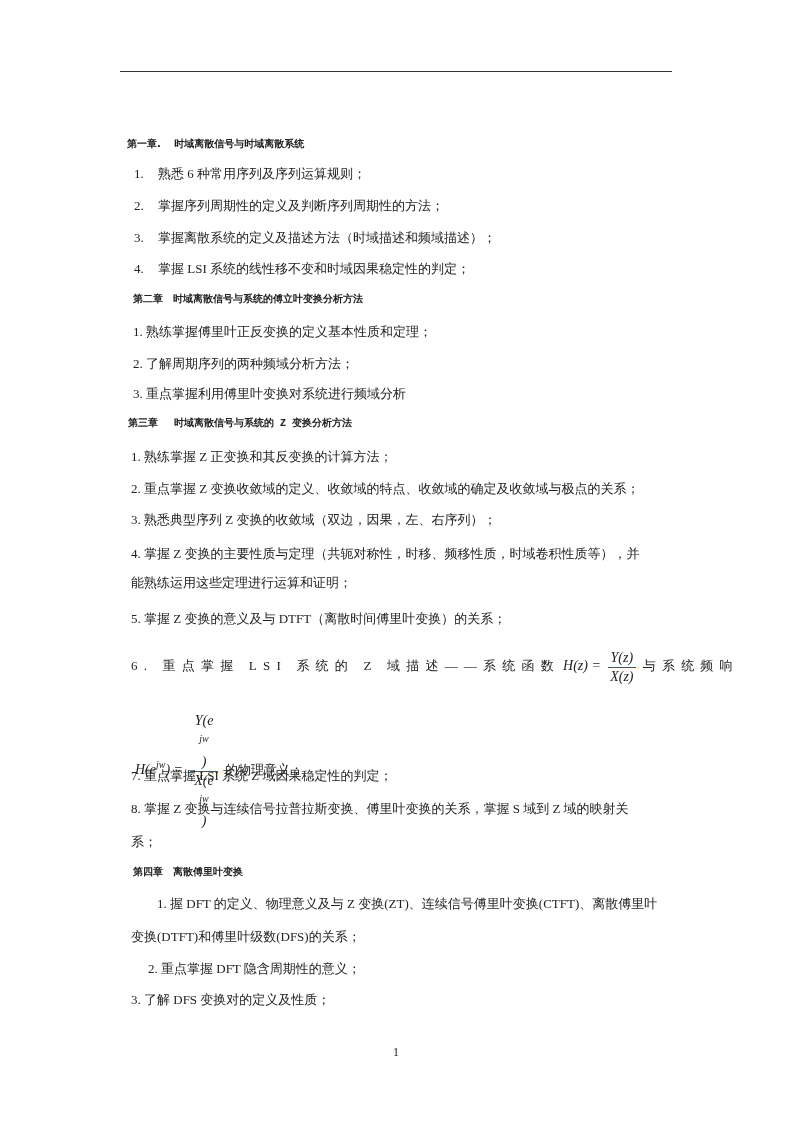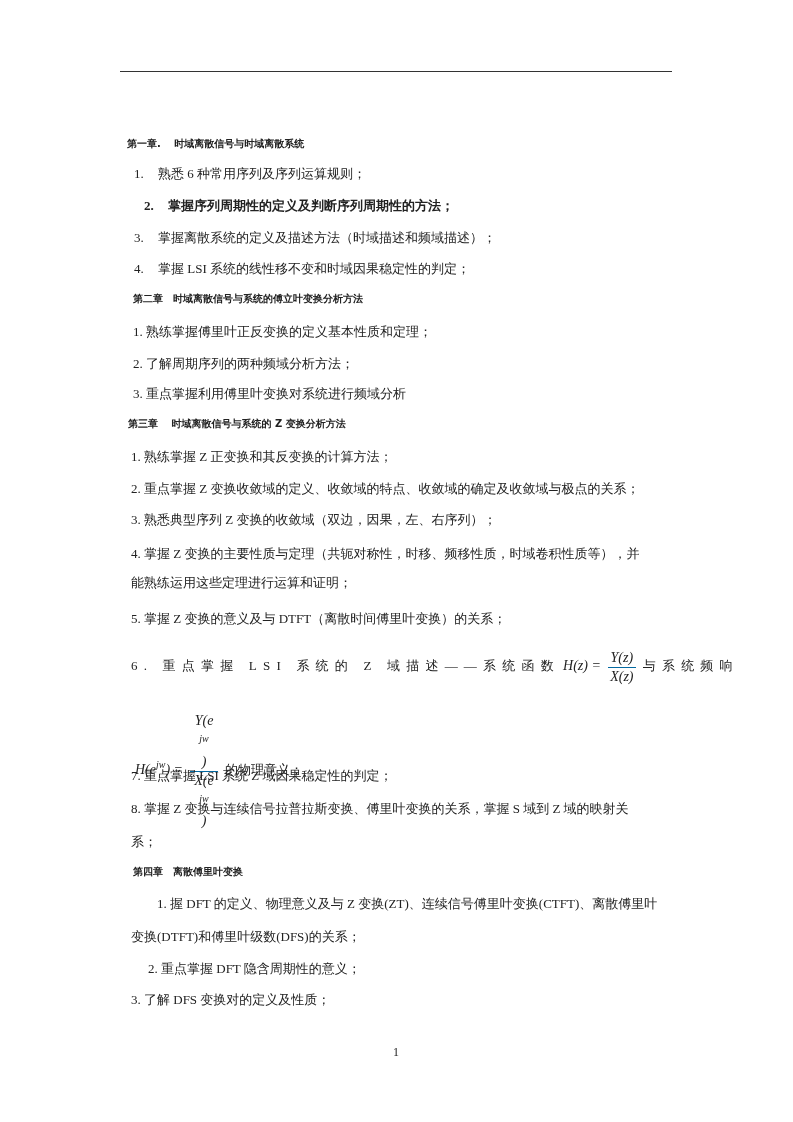--- a/index.html
+++ b/index.html
@@ -18,30 +18,30 @@
   sup { font-size:10px; }
   .page-num { position:absolute; top:1045px; left:393px; font-size:12px; }
 </style>
 </head>
 <body>
 
 <div class="hr"></div>
 
 <div class="line h" style="top:136px;left:127px;">第一章.　 时域离散信号与时域离散系统</div>
 <div class="line" style="top:166px;left:134px;"><span class="num n1">1.</span><span>熟悉 6 种常用序列及序列运算规则；</span></div>
-<div class="line" style="top:198px;left:144px;font-weight:bold;"><span class="num n1">2.</span><span>掌握序列周期性的定义及判断序列周期性的方法；</span></div>
+<div class="line" style="top:198px;left:134px;"><span class="num n1">2.</span><span>掌握序列周期性的定义及判断序列周期性的方法；</span></div>
 <div class="line" style="top:230px;left:134px;"><span class="num n1">3.</span><span>掌握离散系统的定义及描述方法（时域描述和频域描述）；</span></div>
 <div class="line" style="top:261px;left:134px;"><span class="num n1">4.</span><span>掌握 LSI 系统的线性移不变和时域因果稳定性的判定；</span></div>
 
 <div class="line h" style="top:291px;left:133px;">第二章　时域离散信号与系统的傅立叶变换分析方法</div>
 <div class="line" style="top:324px;left:133px;">1. 熟练掌握傅里叶正反变换的定义基本性质和定理；</div>
 <div class="line" style="top:356px;left:133px;">2. 了解周期序列的两种频域分析方法；</div>
 <div class="line" style="top:386px;left:133px;">3. 重点掌握利用傅里叶变换对系统进行频域分析</div>
 
-<div class="line h" style="top:416px;left:128px;">第三章　 时域离散信号与系统的 Z 变换分析方法</div>
+<div class="line h" style="top:416px;left:128px;font-family:Liberation Mono, monospace;">第三章　 时域离散信号与系统的 Z 变换分析方法</div>
 <div class="line" style="top:449px;left:131px;">1. 熟练掌握 Z 正变换和其反变换的计算方法；</div>
 <div class="line" style="top:481px;left:131px;">2. 重点掌握 Z 变换收敛域的定义、收敛域的特点、收敛域的确定及收敛域与极点的关系；</div>
 <div class="line" style="top:512px;left:131px;">3. 熟悉典型序列 Z 变换的收敛域（双边，因果，左、右序列）；</div>
 <div class="line" style="top:546px;left:131px;">4. 掌握 Z 变换的主要性质与定理（共轭对称性，时移、频移性质，时域卷积性质等），并</div>
 <div class="line" style="top:575px;left:131px;">能熟练运用这些定理进行运算和证明；</div>
 <div class="line" style="top:611px;left:131px;">5. 掌握 Z 变换的意义及与 DTFT（离散时间傅里叶变换）的关系；</div>
 
 <div class="line" style="top:646px;left:131px;line-height:40px;">
   <span class="just">6. 重点掌握 LSI 系统的 Z 域描述——系统函数</span>
   <span class="math">H(z) =</span>

